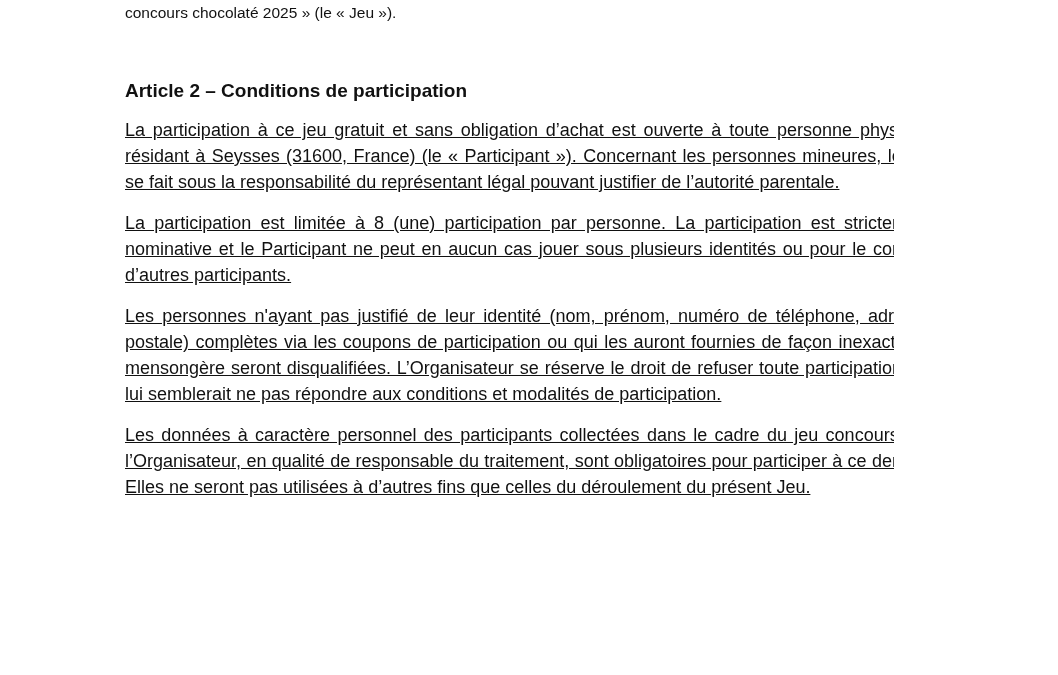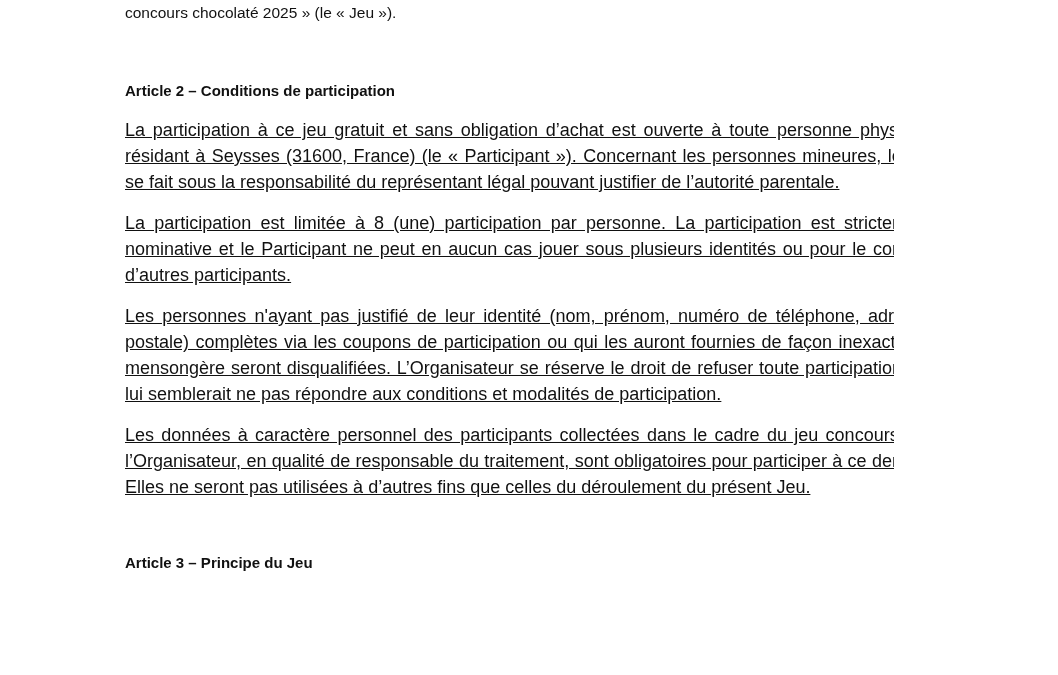--- a/index.html
+++ b/index.html
@@ -23,21 +23,21 @@
     width: 807px;
   }
   .frag {
     margin: 0;
     font-size: 15.5px;
     line-height: 26px;
     text-align: left;
     white-space: nowrap;
   }
   h2.article-heading {
-    font-size: 15px;
+    font-size: 19px;
     line-height: 26px;
     font-weight: bold;
     margin: 52px 0 13px 0;
   }
   h2.article-heading.second {
     margin-top: 50px;
   }
   p.body-par {
     margin: 0 0 15px 0;
     font-size: 18px;
@@ -64,17 +64,16 @@
 
     <p class="body-par">La participation à ce jeu gratuit et sans obligation d’achat est ouverte à toute personne physique résidant à Seysses (31600, France) (le «&nbsp;Participant&nbsp;»). Concernant les personnes mineures, le jeu se fait sous la responsabilité du représentant légal pouvant justifier de l’autorité parentale.</p>
 
 
     <p class="body-par">La participation est limitée à 8 (une) participation par personne. La participation est strictement nominative et le Participant ne peut en aucun cas jouer sous plusieurs identités ou pour le compte d’autres participants.</p>
 
     <p class="body-par">Les personnes n'ayant pas justifié de leur identité (nom, prénom, numéro de téléphone, adresse postale) complètes via les coupons de participation ou qui les auront fournies de façon inexacte ou mensongère seront disqualifiées. L’Organisateur se réserve le droit de refuser toute participation qui lui semblerait ne pas répondre aux conditions et modalités de participation.</p>
 
     <p class="body-par">Les données à caractère personnel des participants collectées dans le cadre du jeu concours par l’Organisateur, en qualité de responsable du traitement, sont obligatoires pour participer à ce dernier. Elles ne seront pas utilisées à d’autres fins que celles du déroulement du présent Jeu.</p>
 
-    <h2 class="article-heading second">Article 3 – Principe du Jeu</h2>
 
 
   </div>
 </div>
 
 </body></html>

